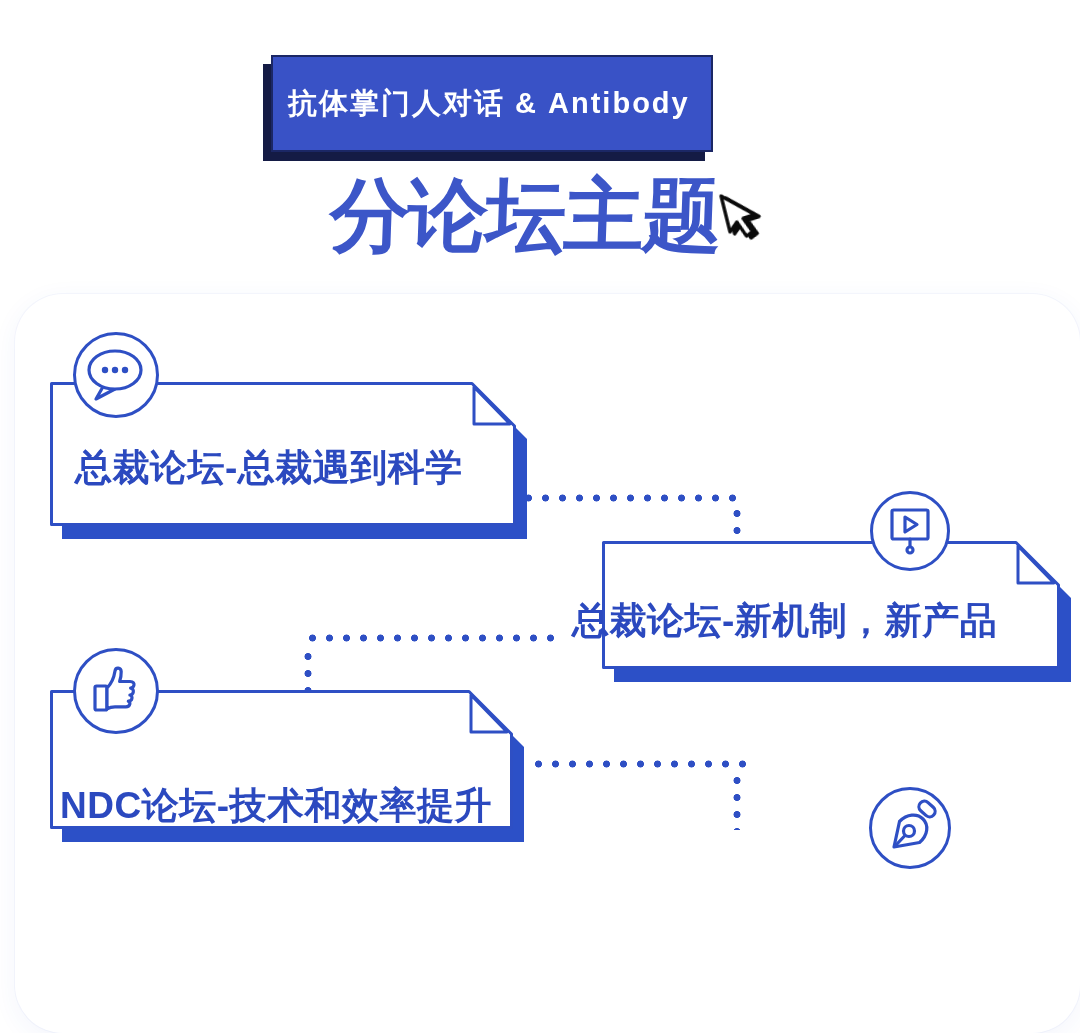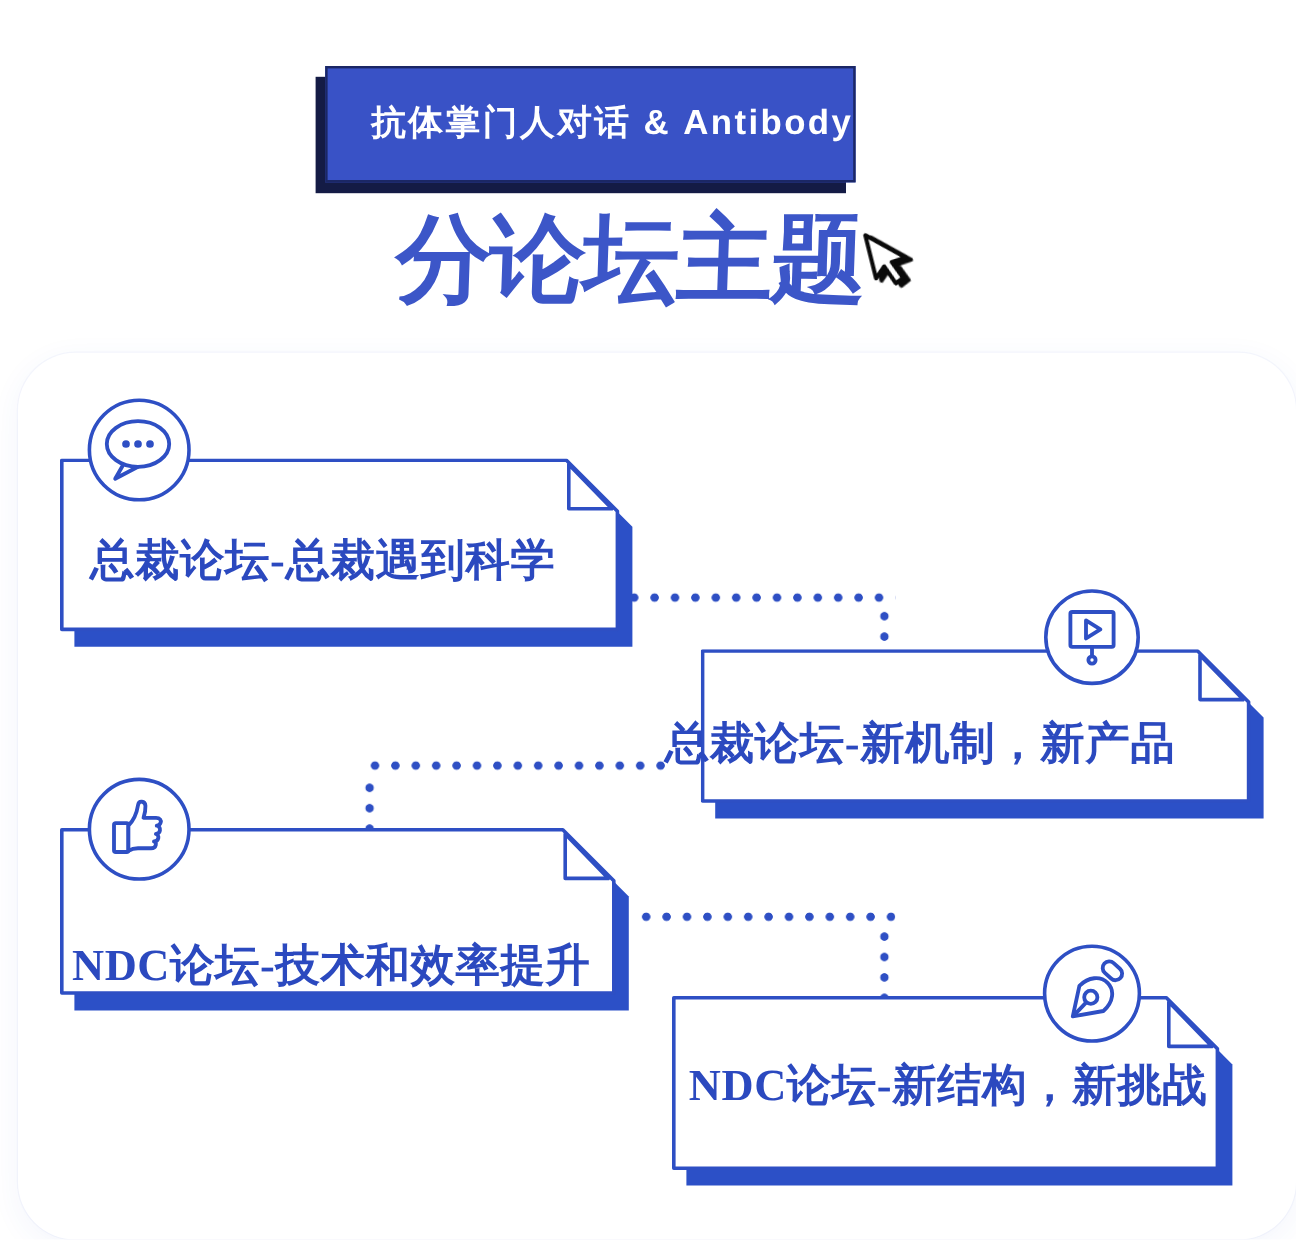--- a/index.html
+++ b/index.html
@@ -6,21 +6,21 @@
     --blue-fill:#3952C6;
     --blue-border:#2E4FC4;
     --blue-text:#2B49BF;
     --blue-shadow:#2C50C7;
     --navy:#141B45;
     --navy-border:#1B2765;
   }
   *{margin:0;padding:0;box-sizing:border-box;}
   html,body{width:1080px;height:1033px;background:#ffffff;overflow:hidden;}
   body{font-family:"Liberation Sans","DejaVu Sans",sans-serif;}
-  .stage{position:relative;width:1080px;height:1033px;background:#ffffff;text-align:right;}
+  .stage{position:relative;width:1080px;height:1033px;background:#ffffff;}
 
   
   .hdr-shadow{position:absolute;left:263px;top:64px;width:442px;height:97px;background:var(--navy);}
   .hdr-box{position:absolute;left:271px;top:55px;width:442px;height:97px;background:var(--blue-fill);
     border:2px solid var(--navy-border);display:flex;flex-direction:column;justify-content:center;
     padding-left:15px;gap:9px;}
   .hdr-line{color:#ffffff;font-size:29px;font-weight:700;letter-spacing:2px;line-height:1;white-space:nowrap;}
 
   
   .big-title{position:absolute;left:330px;top:176px;font-size:80px;line-height:1;font-weight:900;
@@ -28,21 +28,21 @@
   .cursor-wrap{position:absolute;left:714px;top:188px;width:56px;height:56px;}
 
   
   .main-card{position:absolute;left:15px;top:294px;width:1065px;height:739px;background:#ffffff;
     border-radius:48px;box-shadow:0 0 0 1px rgba(44,80,199,0.04),0 6px 26px rgba(44,80,199,0.06);}
 
   
   .topic{position:absolute;}
   .topic svg{display:block;}
   .topic .label{position:absolute;color:var(--blue-text);font-size:37px;font-weight:800;
-    line-height:1;white-space:nowrap;letter-spacing:0.5px;font-family:Liberation Serif, serif;}
+    line-height:1;white-space:nowrap;letter-spacing:0.5px;}
   .shape-shadow{fill:var(--blue-shadow);stroke:none;}
   .shape-body{fill:#ffffff;stroke:var(--blue-border);stroke-width:3;stroke-linejoin:round;}
   .shape-flap{fill:#ffffff;stroke:var(--blue-border);stroke-width:3;stroke-linejoin:round;}
 
   
   .icn{position:absolute;}
   .icn .ring{fill:#ffffff;stroke:var(--blue-border);stroke-width:3;}
   .icn .ln{fill:none;stroke:var(--blue-border);stroke-width:3.2;stroke-linecap:round;stroke-linejoin:round;}
   .icn .fl{fill:#ffffff;stroke:var(--blue-border);stroke-width:3.2;stroke-linejoin:round;}
   .icn .dot{fill:var(--blue-border);stroke:none;}
@@ -85,46 +85,38 @@
 
   <div class="topic" style="left:50px;top:382px;">
     <svg width="482" height="160" viewBox="0 0 482 160">
       <polygon class="shape-shadow" points="12,13 433,13 477,57 477,157 12,157"></polygon>
       <polygon class="shape-body" points="1.5,1.5 422,1.5 464.5,44 464.5,142.5 1.5,142.5"></polygon>
       <polygon class="shape-flap" points="424,5 460,42 424,42"></polygon>
     </svg>
     <div class="label" style="left:25px;top:67px;">总裁论坛-总裁遇到科学</div>
   </div>
 
-  <div class="topic" style="left:540px;top:541px;padding-left:44px;">
+  <div class="topic" style="left:558px;top:541px;padding-left:44px;">
     <svg width="474" height="144" viewBox="0 0 474 144">
       <polygon class="shape-shadow" points="12,13 425,13 469,57 469,141 12,141"></polygon>
       <polygon class="shape-body" points="1.5,1.5 414,1.5 456.5,44 456.5,126.5 1.5,126.5"></polygon>
       <polygon class="shape-flap" points="416,5 452,42 416,42"></polygon>
     </svg>
     <div class="label" style="left:14px;top:61px;">总裁论坛-新机制，新产品</div>
   </div>
 
   <div class="topic" style="left:50px;top:690px;">
     <svg width="479" height="155" viewBox="0 0 479 155">
       <polygon class="shape-shadow" points="12,13 430,13 474,57 474,152 12,152"></polygon>
       <polygon class="shape-body" points="1.5,1.5 419,1.5 461.5,44 461.5,137.5 1.5,137.5"></polygon>
       <polygon class="shape-flap" points="421,5 457,42 421,42"></polygon>
     </svg>
     <div class="label" style="left:10px;top:57px;margin-top:40px;">NDC论坛-技术和效率提升</div>
   </div>
 
-  <div class="topic" style="left:560px;top:830px;">
-    <svg width="472" height="161" viewBox="0 0 472 161">
-      <polygon class="shape-shadow" points="12,13 423,13 467,57 467,158 12,158"></polygon>
-      <polygon class="shape-body" points="1.5,1.5 412,1.5 454.5,44 454.5,143.5 1.5,143.5"></polygon>
-      <polygon class="shape-flap" points="414,5 450,42 414,42"></polygon>
-    </svg>
-    <div class="label" style="left:14px;top:57px;">NDC论坛-新结构，新挑战</div>
-  </div>
 
   <div class="icn" style="left:72px;top:331px;">
     <svg width="88" height="88" viewBox="0 0 88 88">
       <circle class="ring" cx="44" cy="44" r="41.5"></circle>
       <path class="fl" d="M32,54 L24,68 L43,58 Z"></path>
       <ellipse class="fl" cx="43" cy="39" rx="26" ry="19"></ellipse>
       <circle class="dot" cx="33" cy="39" r="3.2"></circle>
       <circle class="dot" cx="43" cy="39" r="3.2"></circle>
       <circle class="dot" cx="53" cy="39" r="3.2"></circle>
     </svg>

